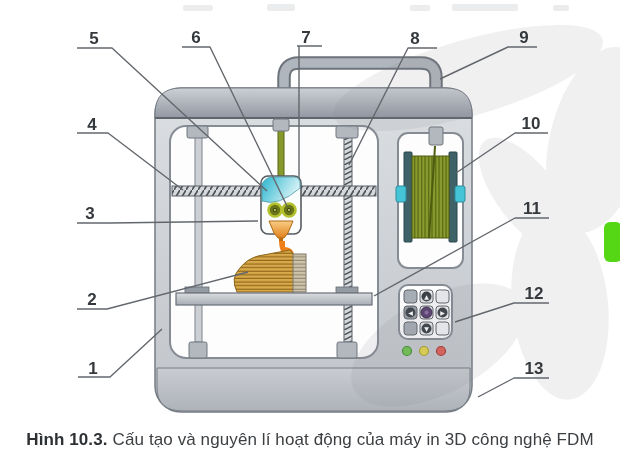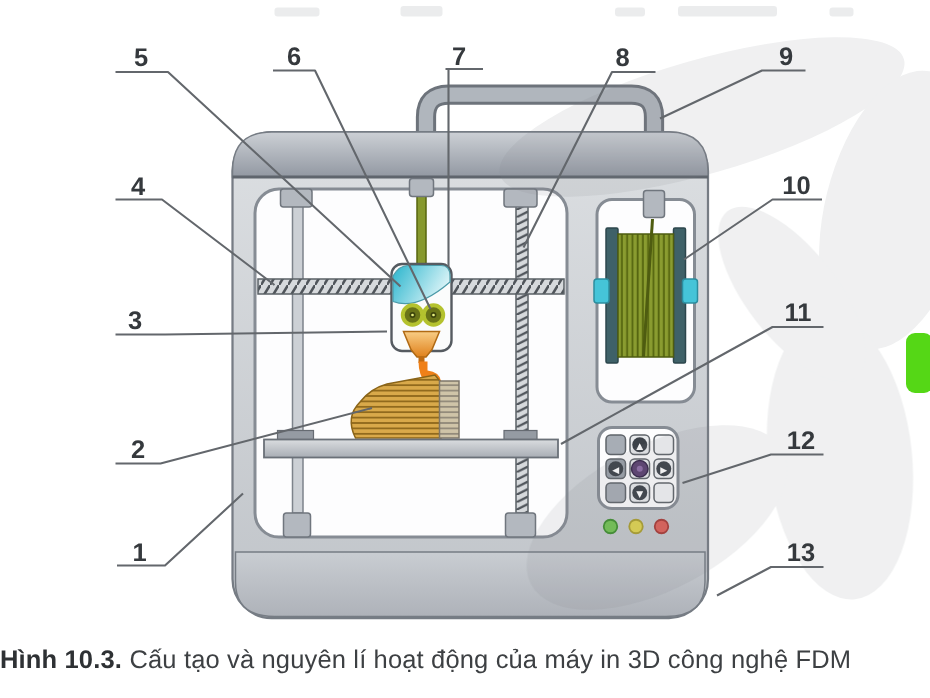--- a/index.html
+++ b/index.html
@@ -1,19 +1,19 @@
 <!DOCTYPE html>
 <html><head>
 <meta charset="utf-8">
 <style>
   html,body{margin:0;padding:0;background:#ffffff;}
   .page{position:relative;width:620px;height:465px;background:#ffffff;overflow:hidden;
         font-family:"Liberation Sans",sans-serif;}
   .fig{position:absolute;left:0;top:0;}
-  .caption{position:absolute;left:0;top:430px;width:620px;
+  .caption{position:absolute;left:0;top:430px;width:620px;text-align:center;
            font-size:17px;color:#3d4043;letter-spacing:.1px;}
   .cap-bold{font-weight:700;color:#2e3134;margin-right:5px;}
   svg text.num{font-family:"Liberation Sans",sans-serif;font-weight:700;font-size:17px;fill:#35393d;}
   svg text.glyph{font-family:"DejaVu Sans",sans-serif;fill:#ffffff;}
 </style>
 </head>
 <body>
 
 <div class="page">
 

